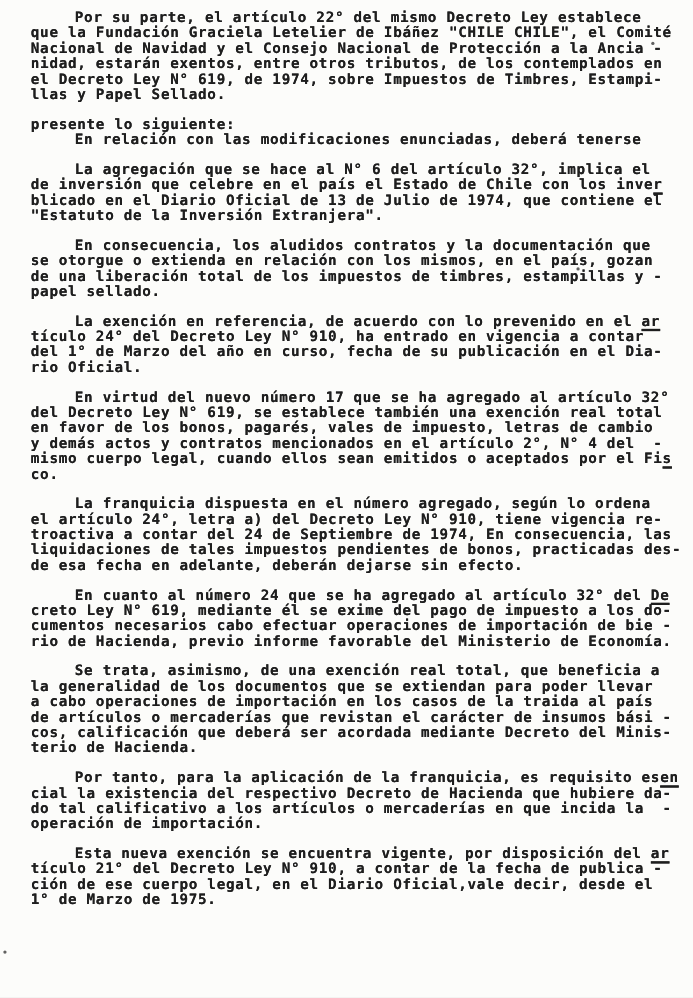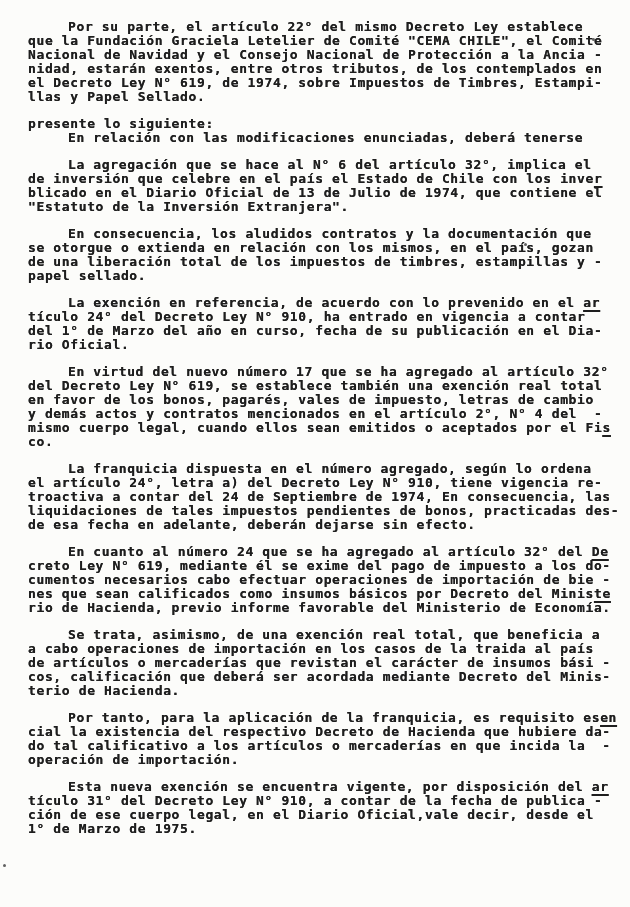--- a/index.html
+++ b/index.html
@@ -6,21 +6,21 @@
   .page {
     position: relative;
     width: 630px;
     height: 907px;
     margin: 0 auto;
     background: #fcfcfa;
     box-sizing: border-box;
     padding: 10px 12px 0 28px;
     overflow: hidden;
   }
-  .para { margin: 10px 0 13px 0; }
+  .para { margin: 0 0 13px 0; }
   .line {
     white-space: pre;
     font-family: "DejaVu Sans Mono", "Liberation Mono", monospace;
     font-size: 13px;
     line-height: 14px;
     font-weight: 700;
     letter-spacing: 0.62px;
     color: #1e1e1e;
     text-shadow: 0 0 0.6px rgba(25,25,25,0.85);
   }
@@ -38,21 +38,21 @@
     opacity: 0.8;
   }
 </style>
 </head>
 <body>
 
 <div class="page">
   <div id="doc-body">
       <div class="para">
         <div class="line indent">Por su parte, el artículo 22° del mismo Decreto Ley establece</div>
-        <div class="line">que la Fundación Graciela Letelier de Comité "CEMA CHILE", el Comité</div>
+        <div class="line">que la Fundación Graciela Letelier de Ibáñez "CHILE CHILE", el Comité</div>
         <div class="line">Nacional de Navidad y el Consejo Nacional de Protección a la Ancia -</div>
         <div class="line">nidad, estarán exentos, entre otros tributos, de los contemplados en</div>
         <div class="line">el Decreto Ley N° 619, de 1974, sobre Impuestos de Timbres, Estampi-</div>
         <div class="line">llas y Papel Sellado.</div>
       </div>
       <div class="para">
         <div class="line">presente lo siguiente:</div>
         <div class="line indent">En relación con las modificaciones enunciadas, deberá tenerse</div>
       </div>
       <div class="para">
@@ -85,39 +85,39 @@
         <div class="line indent">La franquicia dispuesta en el número agregado, según lo ordena</div>
         <div class="line">el artículo 24°, letra a) del Decreto Ley N° 910, tiene vigencia re-</div>
         <div class="line">troactiva a contar del 24 de Septiembre de 1974, En consecuencia, las</div>
         <div class="line">liquidaciones de tales impuestos pendientes de bonos, practicadas des-</div>
         <div class="line">de esa fecha en adelante, deberán dejarse sin efecto.</div>
       </div>
       <div class="para">
         <div class="line indent">En cuanto al número 24 que se ha agregado al artículo 32° del <span class="tail">De</span></div>
         <div class="line">creto Ley N° 619, mediante él se exime del pago de impuesto a los do-</div>
         <div class="line">cumentos necesarios cabo efectuar operaciones de importación de bie -</div>
-        <div class="line">nes que sean calificados como insumos básicos por Decreto del Minis<span class="tail">te</span></div>
         <div class="line">rio de Hacienda, previo informe favorable del Ministerio de Economía.</div>
       </div>
       <div class="para">
         <div class="line indent">Se trata, asimismo, de una exención real total, que beneficia a</div>
+        <div class="line">la generalidad de los documentos que se extiendan para poder llevar</div>
         <div class="line">a cabo operaciones de importación en los casos de la traida al país</div>
         <div class="line">de artículos o mercaderías que revistan el carácter de insumos bási -</div>
         <div class="line">cos, calificación que deberá ser acordada mediante Decreto del Minis-</div>
         <div class="line">terio de Hacienda.</div>
       </div>
       <div class="para">
         <div class="line indent">Por tanto, para la aplicación de la franquicia, es requisito es<span class="tail">en</span></div>
         <div class="line">cial la existencia del respectivo Decreto de Hacienda que hubiere da-</div>
         <div class="line">do tal calificativo a los artículos o mercaderías en que incida la  -</div>
         <div class="line">operación de importación.</div>
       </div>
       <div class="para">
         <div class="line indent">Esta nueva exención se encuentra vigente, por disposición del <span class="tail">ar</span></div>
-        <div class="line">tículo 31° del Decreto Ley N° 910, a contar de la fecha de publica -</div>
+        <div class="line">tículo 21° del Decreto Ley N° 910, a contar de la fecha de publica -</div>
         <div class="line">ción de ese cuerpo legal, en el Diario Oficial,vale decir, desde el</div>
         <div class="line">1° de Marzo de 1975.</div>
       </div>
     </div>
 <div class="speck" style="left: 592px; top: 38px;"></div>
     <div class="speck" style="left: 524px; top: 243px;"></div>
     <div class="speck" style="left: 3px; top: 864px;"></div>
   </div>
 
 </body></html>

